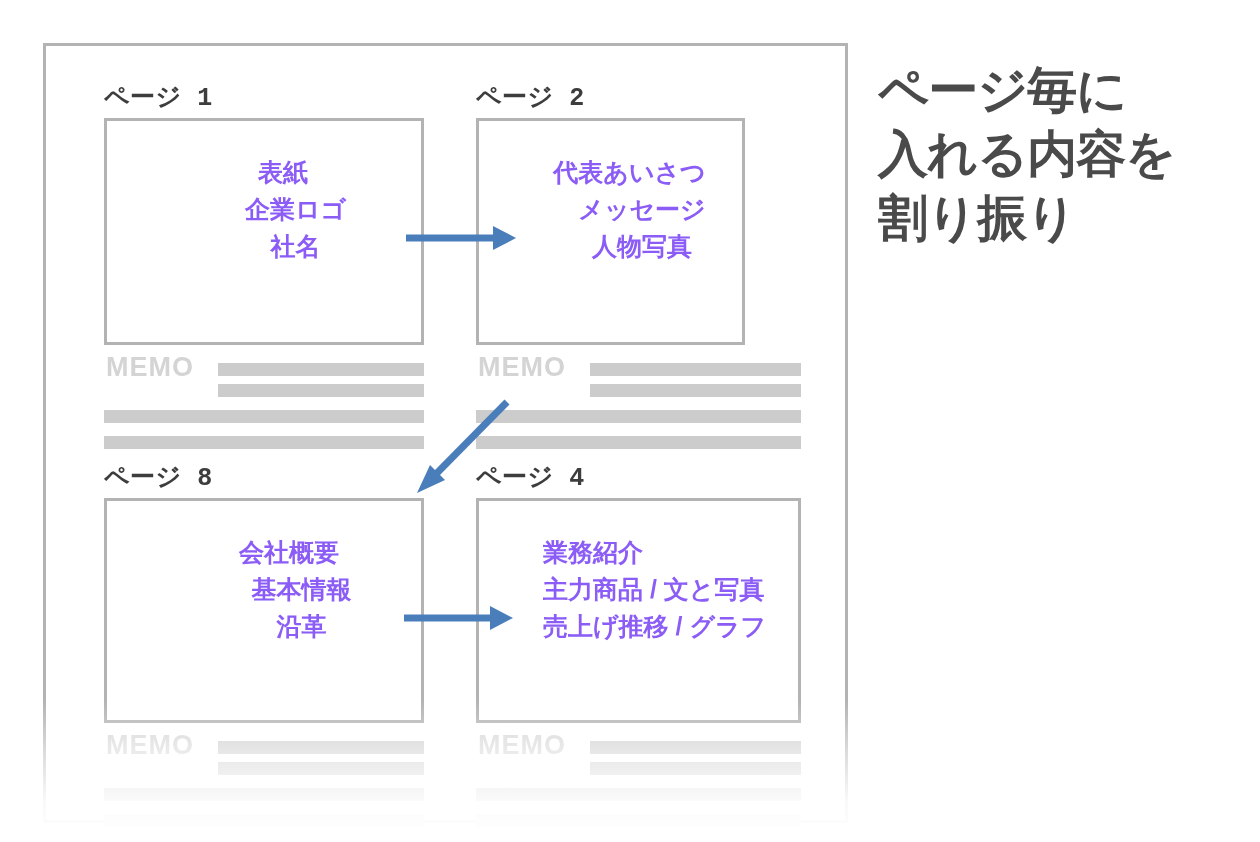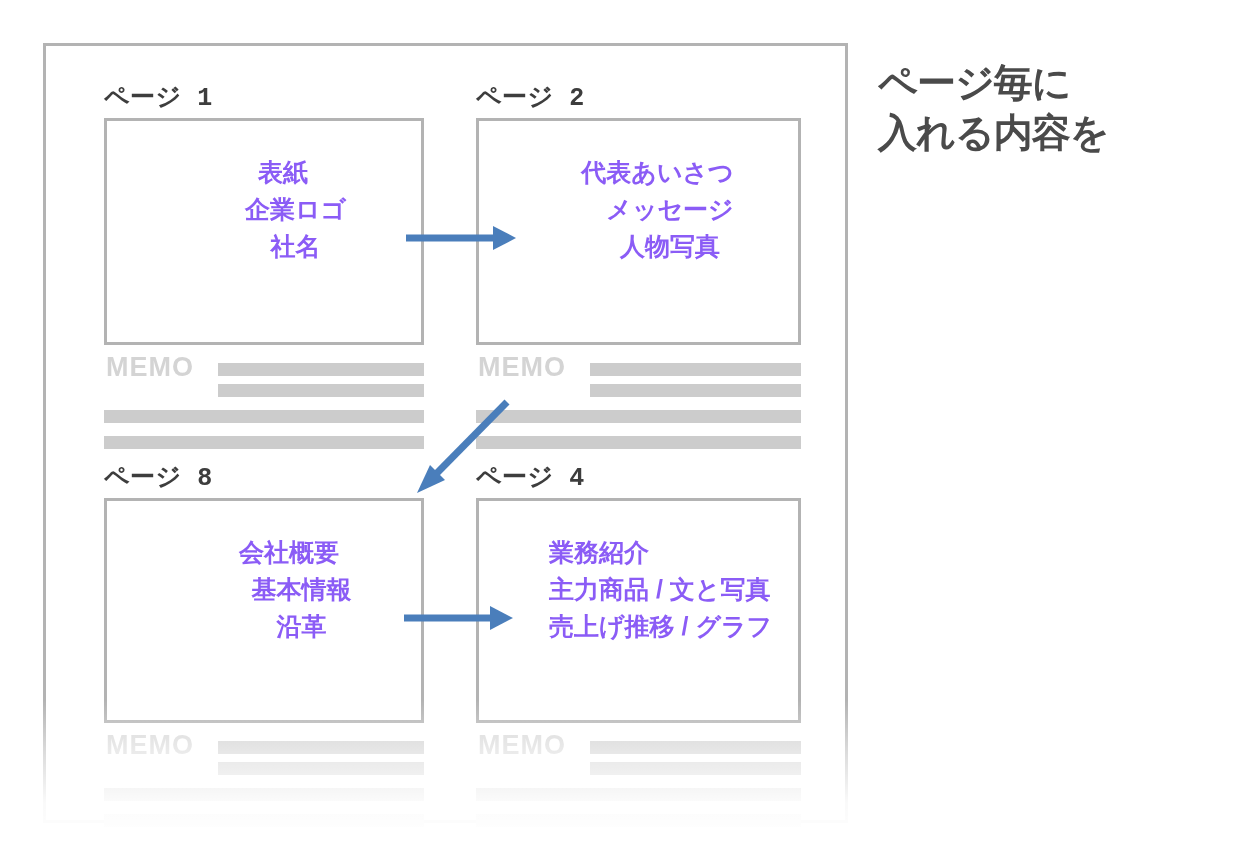--- a/index.html
+++ b/index.html
@@ -61,21 +61,21 @@
     line-height: 1.48;
     white-space: pre;
     margin-left: 38px;
   }
   .page-box-text.centered {
     left: 0;
     right: 0;
     text-align: center;
   }
   .page-box-text.leftal {
-    left: 32px;
+    left: 26px;
     text-align: left;
   }
 
   
   .memo-block {
     position: absolute;
     width: 320px;
     height: 92px;
   }
   .memo-word {
@@ -120,21 +120,21 @@
                 rgba(255,255,255,1) 100%);
     pointer-events: none;
   }
 
   
   #headline {
     position: absolute;
     left: 878px;
     top: 58px;
     width: 370px;
-    font-size: 39px;
+    font-size: 50px;
     font-weight: bold;
     color: #4a4a4a;
     line-height: 1.28;
     letter-spacing: -1px;
   }
   #headline .hl-line { display: block; white-space: nowrap; }
 </style>
 </head>
 <body>
 
@@ -152,21 +152,21 @@
   <div class="memo-block" style="left:58px; top:312px;">
     <div class="memo-word">MEMO</div>
     <div class="memo-line short memo-l1"></div>
     <div class="memo-line short memo-l2"></div>
     <div class="memo-line full  memo-l3"></div>
     <div class="memo-line full  memo-l4"></div>
   </div>
 
   <div class="page-cell" style="left:430px; top:34px;">
     <div class="page-caption">ページ 2</div>
-    <div class="page-box" style="width:325px;">
+    <div class="page-box" style="width:269px;">
       <div class="page-box-text centered" style="top:33px;">代表あいさつ
 　メッセージ
 　人物写真</div>
     </div>
   </div>
 
   <div class="memo-block" style="left:430px; top:312px; width:325px;">
     <div class="memo-word">MEMO</div>
     <div class="memo-line short memo-l1" style="width:211px;"></div>
     <div class="memo-line short memo-l2" style="width:211px;"></div>
@@ -223,13 +223,14 @@
     <polygon points="91,8 114,20 91,32" fill="#4a7ebb"></polygon>
   </svg>
 
 </div>
 
 <div id="bottom-fade"></div>
 
 <div id="headline">
   <span class="hl-line">ページ毎に</span>
   <span class="hl-line">入れる内容を</span>
+  <span class="hl-line">割り振り</span>
 </div>
 
 </body></html>

